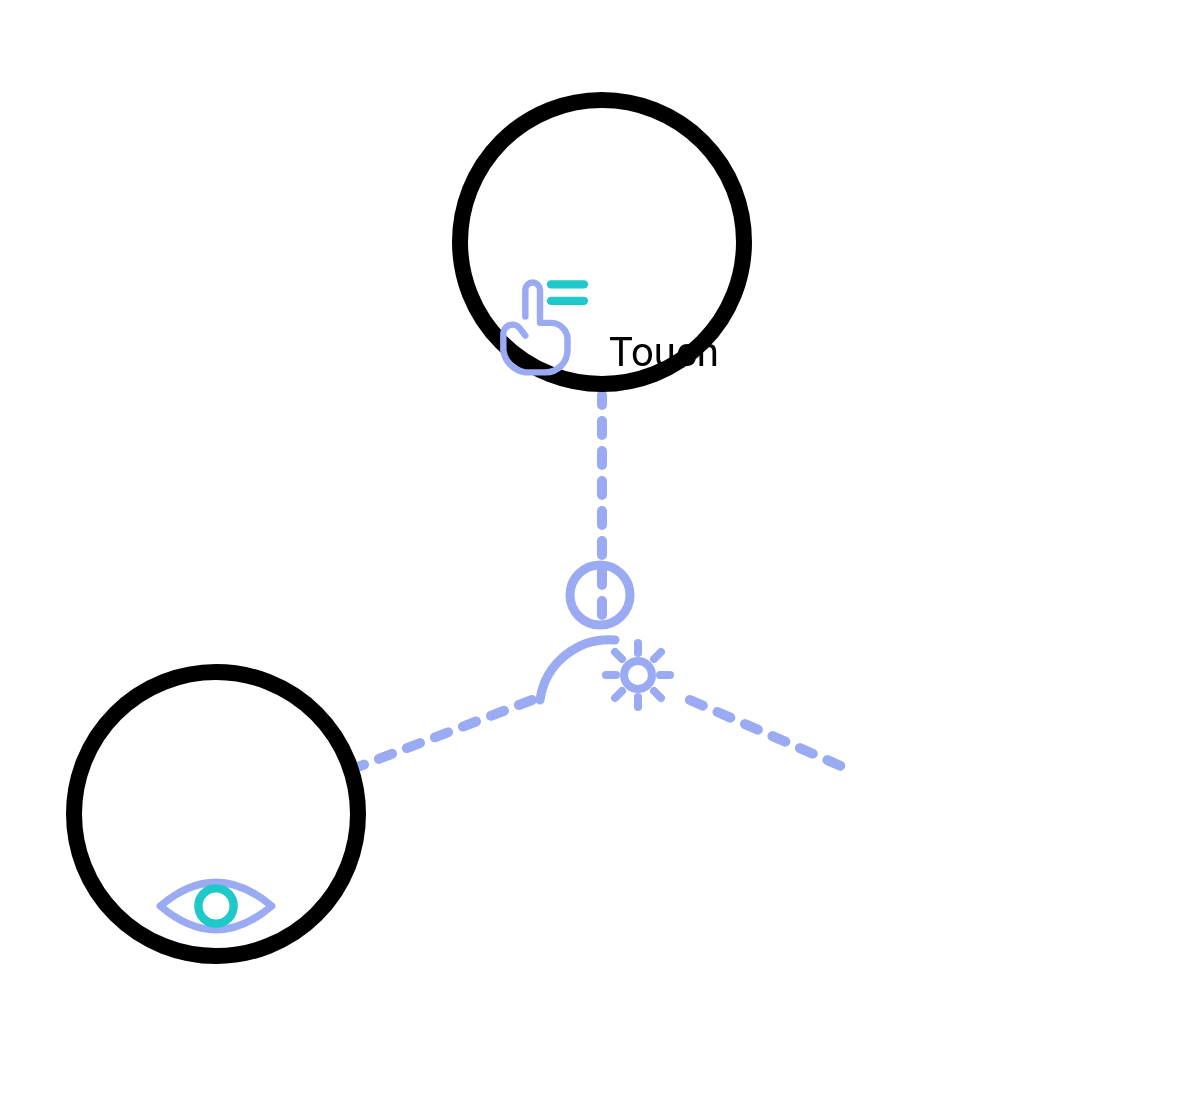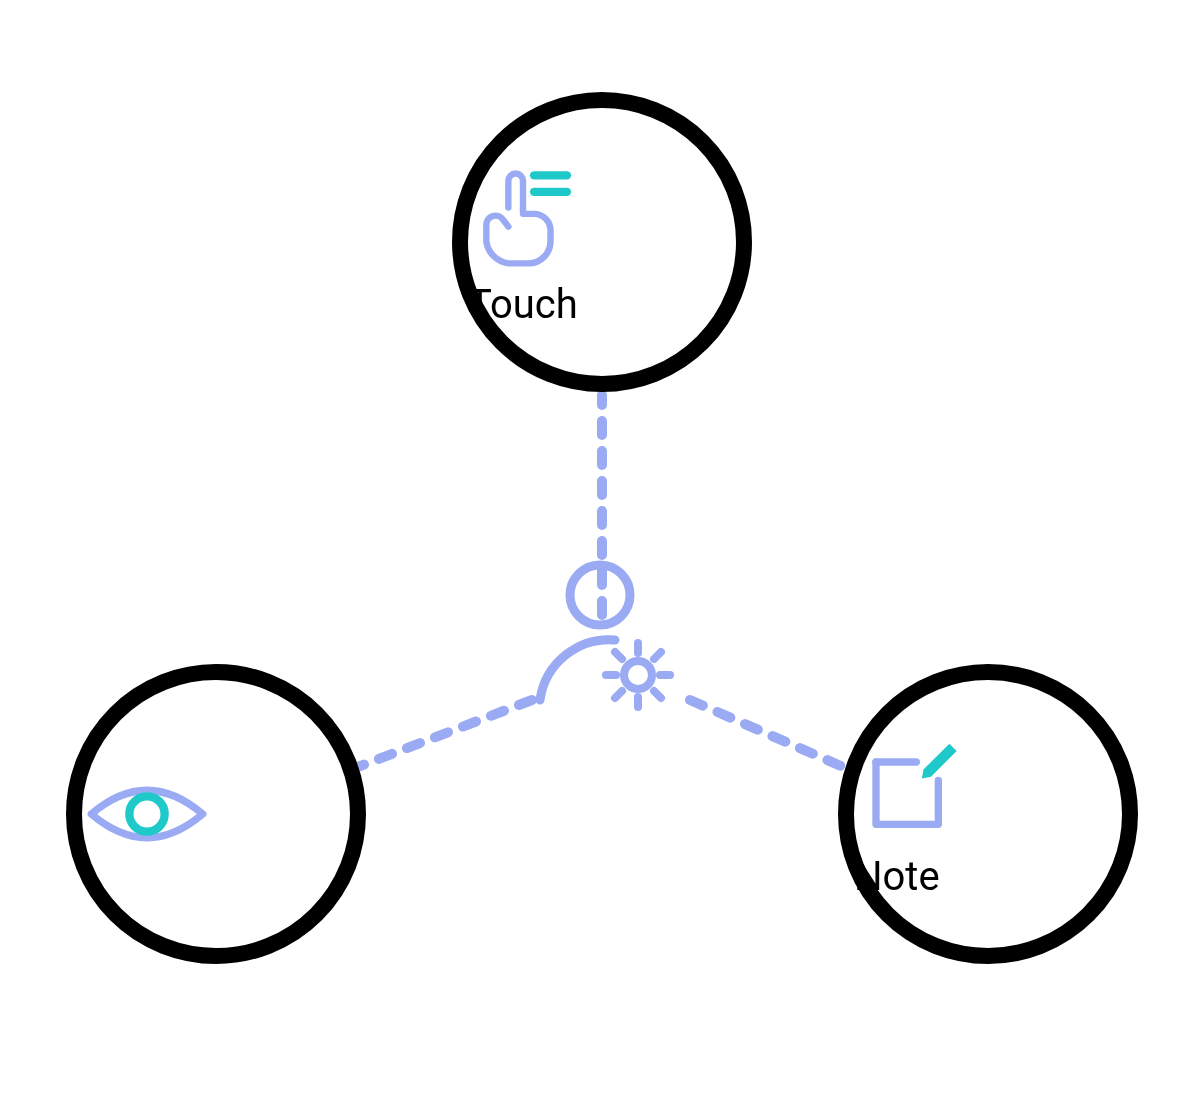--- a/index.html
+++ b/index.html
@@ -16,22 +16,21 @@
       width: 100%; height: 100%;
     }
     .node {
       position: absolute;
       width: 300px;
       height: 300px;
       border-radius: 50%;
       border: 16px solid #000;
       background: #fff;
       display: flex;
-      flex-direction: column;
-      align-items: flex-start;
+      align-items: flex-end;
       justify-content: center;
       gap: 14px;
     }
     .node-label {
       font-size: 40px;
       color: #000;
       font-weight: 400;
     }
     .icon-wrap {
       display: flex;
@@ -92,25 +91,14 @@
 
   <div class="node" style="left:66px;top:664px;">
     <div class="icon-wrap">
       <svg viewBox="0 0 140 90" width="130" height="84">
         <path d="M 10 45 Q 70 -6 130 45 Q 70 96 10 45 Z" fill="none" stroke="#9aabf4" stroke-width="8" stroke-linejoin="round"></path>
         <circle cx="70" cy="45" r="19" fill="none" stroke="#1fc9c9" stroke-width="9"></circle>
       </svg>
     </div>
   </div>
 
-  <div class="node" style="left:838px;top:664px;">
-    <div class="icon-wrap">
-      <svg viewBox="0 0 120 120" width="110" height="110">
-        <path d="M 24 36 L 24 104 L 92 104 L 92 56" fill="none" stroke="#9aabf4" stroke-width="8" stroke-linecap="round" stroke-linejoin="round"></path>
-        <path d="M 24 36 L 68 36" fill="none" stroke="#9aabf4" stroke-width="8" stroke-linecap="round"></path>
-
-        <path d="M 76 44 L 104 16 L 112 24 L 84 52 L 74 54 Z" fill="#1fc9c9"></path>
-      </svg>
-    </div>
-    <div class="node-label">Note</div>
-  </div>
 
 </div>
 
 </body></html>

